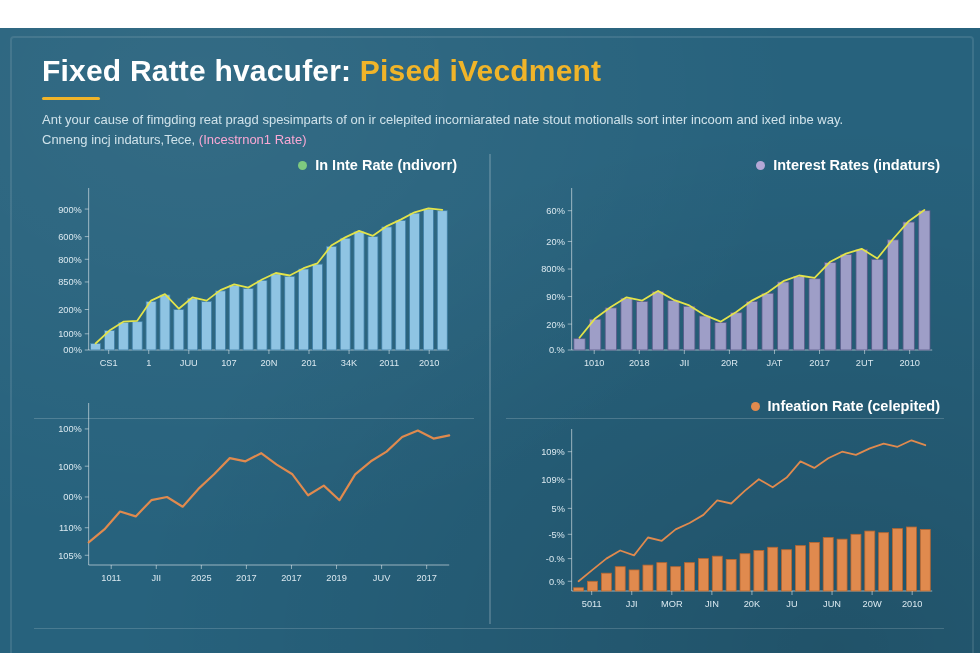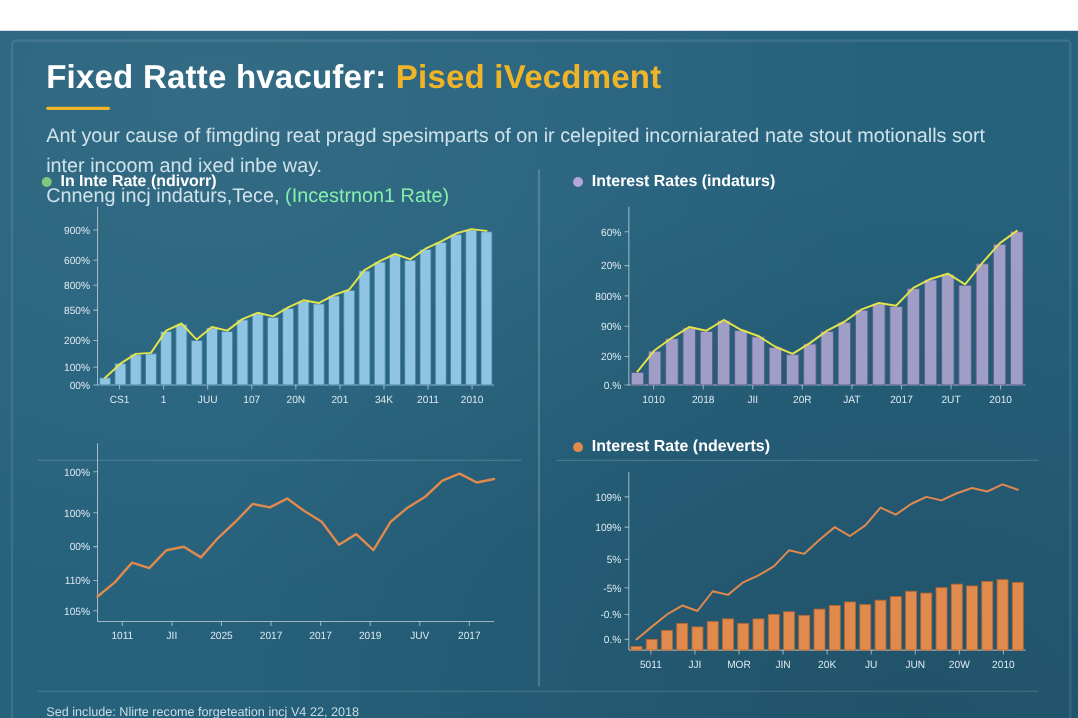--- a/index.html
+++ b/index.html
@@ -59,27 +59,27 @@
   }
   .title-rule {
     margin-top: 8px;
     width: 58px;
     height: 3px;
     background: #f0b429;
     border-radius: 2px;
   }
   .subtitle {
     margin-top: 10px;
-    font-size: 18px;
+    font-size: 13px;
     color: #cfe2ea;
     line-height: 1.55;
     max-width: 880px;
   }
   .subtitle .link {
-    color: #86efac;
+    color: #f9a8d4;
   }
 
   
   .grid {
     position: absolute;
     left: 34px;
     top: 126px;
     width: 910px;
     height: 470px;
     display: grid;
@@ -117,20 +117,21 @@
     width: 438px;
     height: 1px;
     background: rgba(255,255,255,0.18);
   }
   .panel-head {
     display: flex;
     align-items: center;
     gap: 8px;
     height: 22px;
     margin-bottom: 4px;
+    justify-content: flex-end;
   }
   .dot {
     width: 9px;
     height: 9px;
     border-radius: 50%;
     display: inline-block;
     flex: 0 0 auto;
   }
   .panel-title {
     font-size: 14.5px;
@@ -356,21 +357,21 @@
             <text x="352.625" y="186" text-anchor="middle" fill="#dbe9f0" font-size="9.5" font-family="&quot;Liberation Sans&quot;, sans-serif">JUV</text>
             <line x1="398.875" y1="170" x2="398.875" y2="174" stroke="rgba(255,255,255,0.5)" stroke-width="1"></line>
             <text x="398.875" y="186" text-anchor="middle" fill="#dbe9f0" font-size="9.5" font-family="&quot;Liberation Sans&quot;, sans-serif">2017</text>
           </svg>
       </div>
     </div>
 
     <div class="panel right-col">
       <div class="panel-head">
         <span class="dot" style="background:#e08a4e"></span>
-        <span class="panel-title">Interest Rate (ndeverts)</span>
+        <span class="panel-title">Infeation Rate (celepited)</span>
       </div>
       <div class="plot-wrap">
         <svg class="plot-svg" id="plot3" viewBox="0 0 430 196" preserveAspectRatio="none">
             <line x1="52" y1="8" x2="52" y2="170" stroke="rgba(255,255,255,0.55)" stroke-width="1"></line>
             <line x1="52" y1="170" x2="422" y2="170" stroke="rgba(255,255,255,0.55)" stroke-width="1"></line>
             <line x1="48" y1="160.28" x2="52" y2="160.28" stroke="rgba(255,255,255,0.5)" stroke-width="1"></line>
             <text x="45" y="163.78" text-anchor="end" fill="#dbe9f0" font-size="9.5" font-family="&quot;Liberation Sans&quot;, sans-serif">0.%</text>
             <line x1="48" y1="137.6" x2="52" y2="137.6" stroke="rgba(255,255,255,0.5)" stroke-width="1"></line>
             <text x="45" y="141.1" text-anchor="end" fill="#dbe9f0" font-size="9.5" font-family="&quot;Liberation Sans&quot;, sans-serif">-0.%</text>
             <line x1="48" y1="113.30000000000001" x2="52" y2="113.30000000000001" stroke="rgba(255,255,255,0.5)" stroke-width="1"></line>
@@ -426,14 +427,13 @@
             <text x="360.33333333333337" y="186" text-anchor="middle" fill="#dbe9f0" font-size="9.5" font-family="&quot;Liberation Sans&quot;, sans-serif">20W</text>
             <line x1="401.44444444444446" y1="170" x2="401.44444444444446" y2="174" stroke="rgba(255,255,255,0.5)" stroke-width="1"></line>
             <text x="401.44444444444446" y="186" text-anchor="middle" fill="#dbe9f0" font-size="9.5" font-family="&quot;Liberation Sans&quot;, sans-serif">2010</text>
           </svg>
       </div>
     </div>
 
   </div>
 
   <div class="footer-rule"></div>
-  <div class="footer">Sed include: Nlirte recome forgeteation incj V4 22, 2018</div>
 </div>
 
 </body></html>

